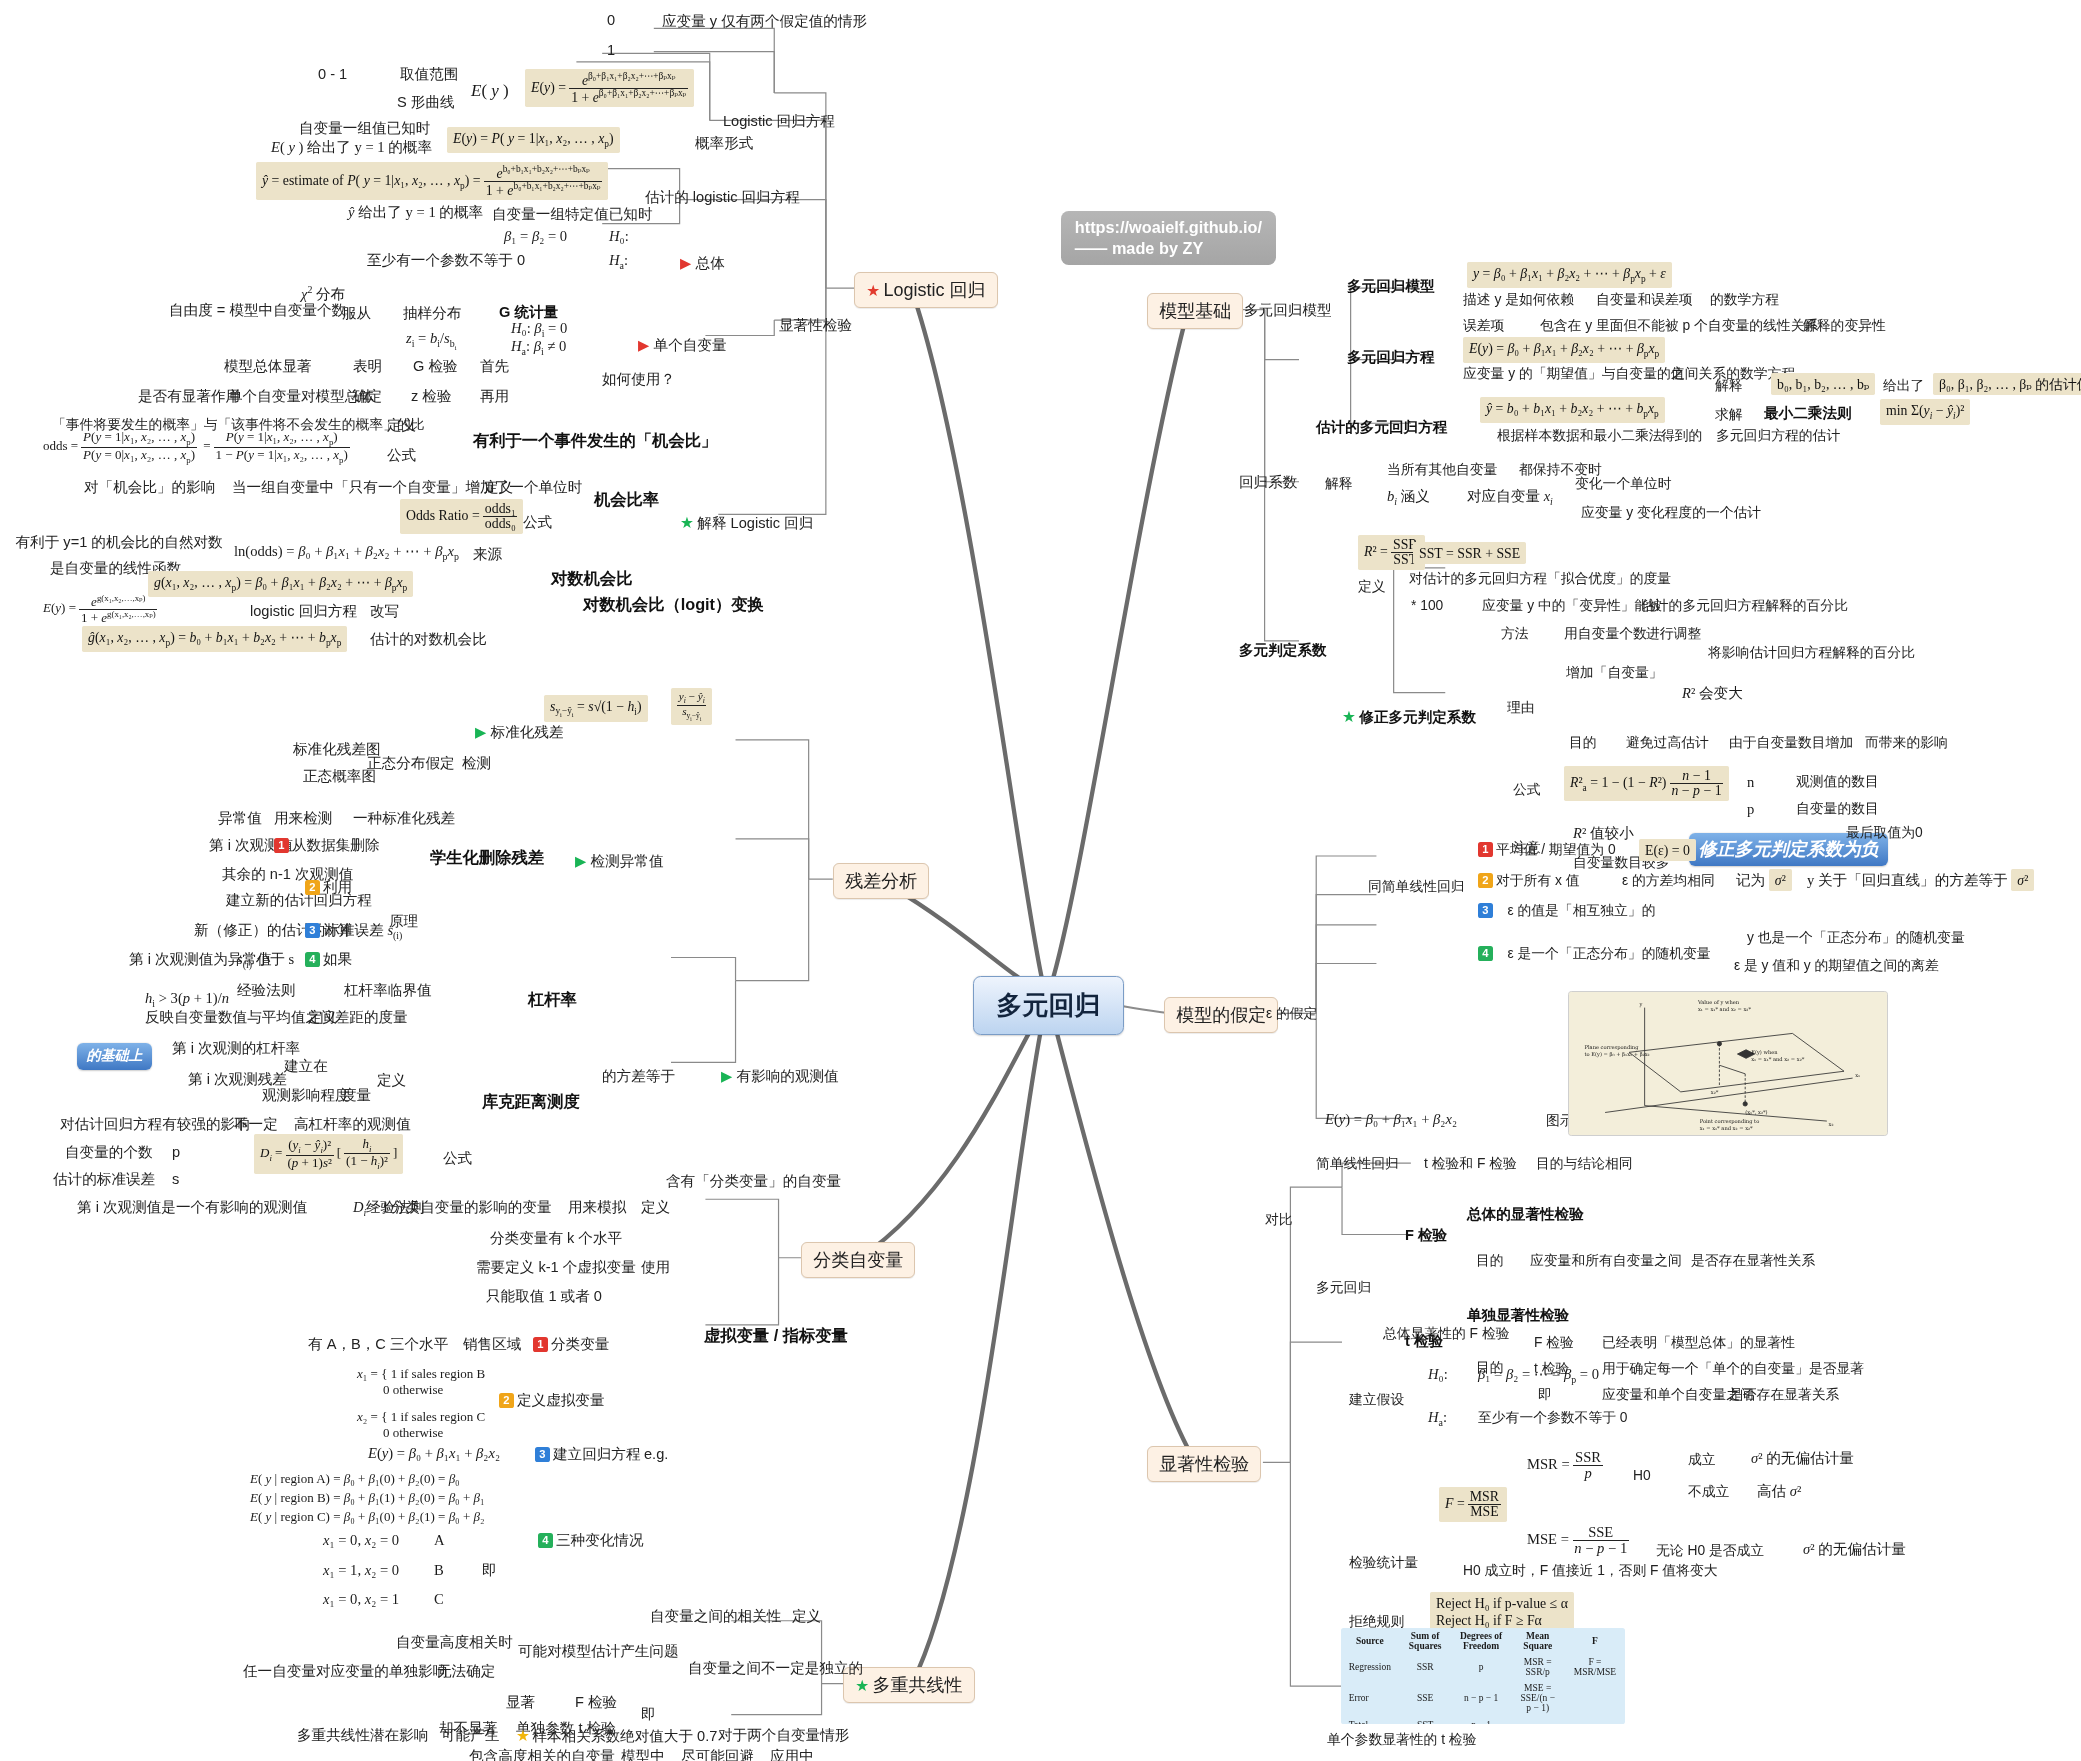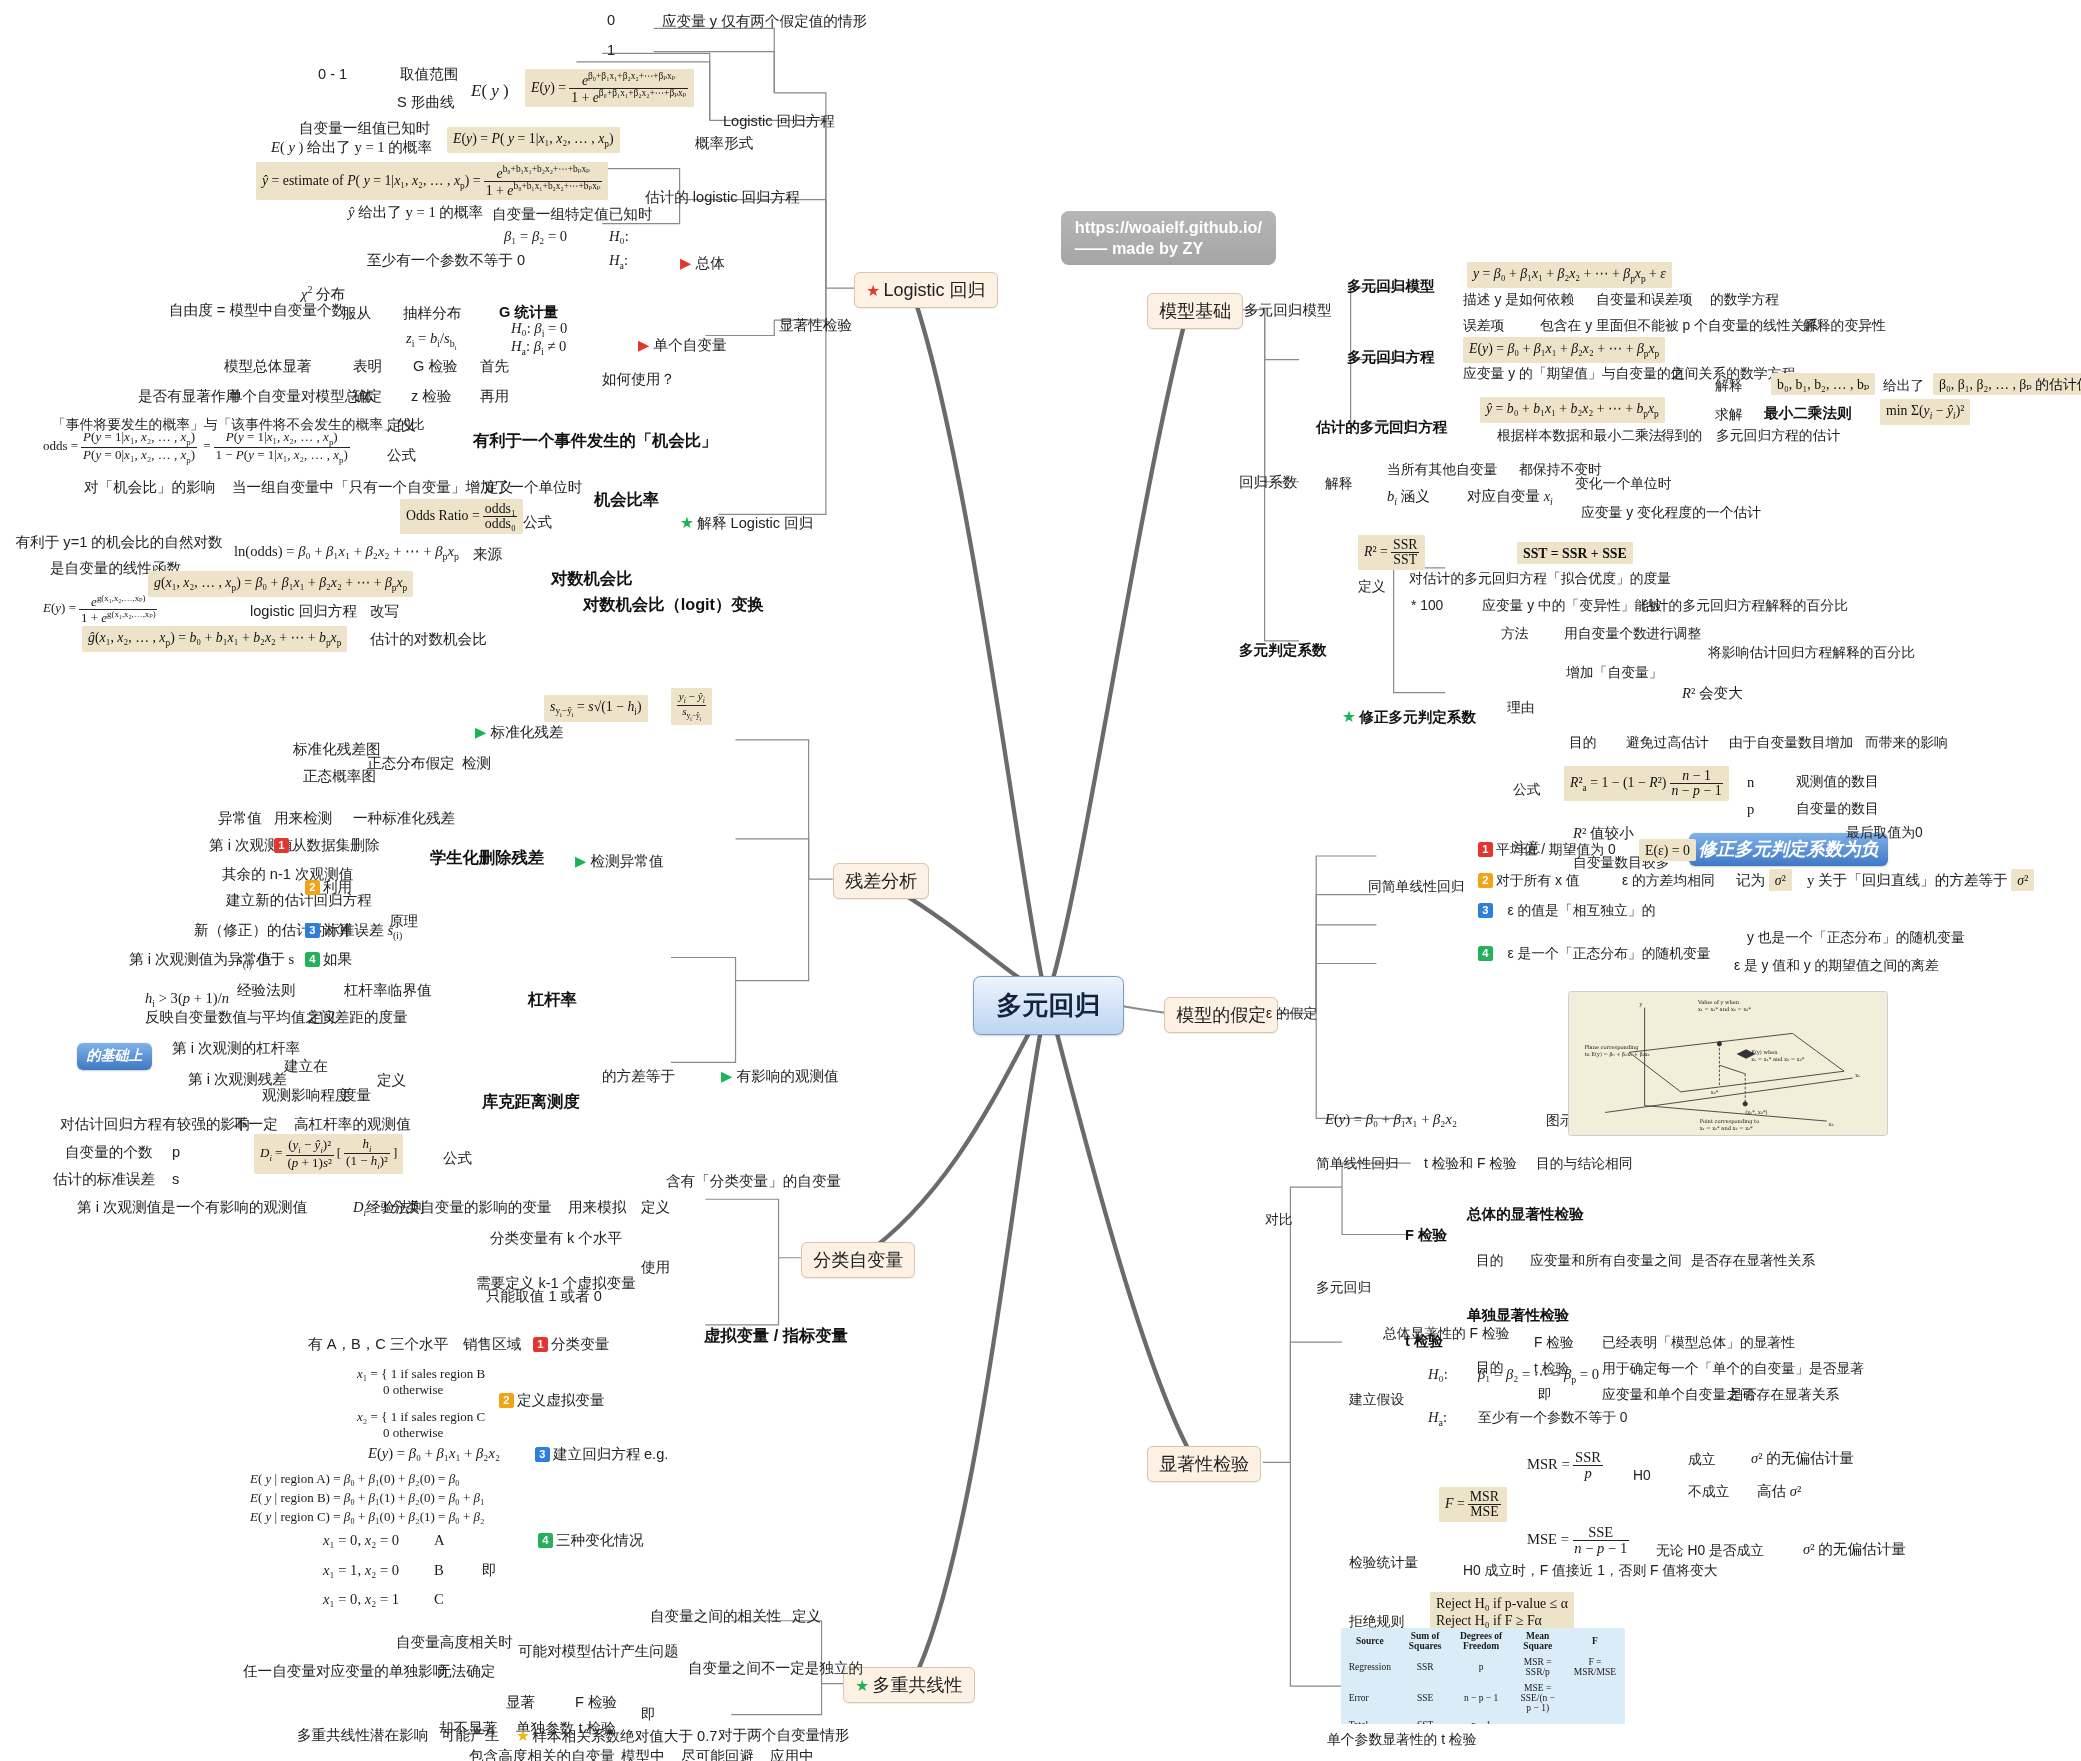--- a/index.html
+++ b/index.html
@@ -331,21 +331,21 @@
 <div class="n txt" style="left:366px;top:1198px;">经验法则</div>
 <div class="n bold" style="left:482px;top:1091px;">库克距离测度</div>
 <div class="n txt" style="left:602px;top:1067px;">的方差等于</div>
 <div class="n txt" style="left:721px;top:1067px;"><span class="flag-g">▶</span><span>有影响的观测值</span></div>
 
 <div class="n txt" style="left:666px;top:1172px;">含有「分类变量」的自变量</div>
 <div class="n txt" style="left:391px;top:1198px;">分类自变量的影响的变量</div>
 <div class="n txt" style="left:568px;top:1198px;">用来模拟</div>
 <div class="n txt" style="left:641px;top:1198px;">定义</div>
 <div class="n txt" style="left:490px;top:1229px;">分类变量有 k 个水平</div>
-<div class="n txt" style="left:476px;top:1258px;margin-top:16px;">需要定义 k-1 个虚拟变量</div>
+<div class="n txt" style="left:476px;top:1258px;">需要定义 k-1 个虚拟变量</div>
 <div class="n txt" style="left:486px;top:1287px;">只能取值 1 或者 0</div>
 <div class="n txt" style="left:641px;top:1258px;">使用</div>
 <div class="n bold" style="left:704px;top:1325px;">虚拟变量 / 指标变量</div>
 
 <div class="n txt" style="left:308px;top:1335px;">有 A，B，C 三个水平</div>
 <div class="n txt" style="left:463px;top:1335px;">销售区域</div>
 <div class="n txt" style="left:533px;top:1335px;"><span class="badge b1">1</span><span>分类变量</span></div>
 <div class="n ser" style="left:357px;top:1366px;font-size:13px;"><i>x</i>₁ = {&nbsp;1 if sales region B<br>&nbsp;&nbsp;&nbsp;&nbsp;&nbsp;&nbsp;&nbsp;&nbsp;0 otherwise</div>
 <div class="n ser" style="left:357px;top:1409px;font-size:13px;"><i>x</i>₂ = {&nbsp;1 if sales region C<br>&nbsp;&nbsp;&nbsp;&nbsp;&nbsp;&nbsp;&nbsp;&nbsp;0 otherwise</div>
 <div class="n txt" style="left:499px;top:1391px;"><span class="badge b2">2</span><span>定义虚拟变量</span></div>
@@ -418,21 +418,21 @@
 <div class="n txt-s" style="left:1325px;top:475px;">解释</div>
 <div class="n txt-s" style="left:1387px;top:461px;">当所有其他自变量</div>
 <div class="n txt-s" style="left:1519px;top:461px;">都保持不变时</div>
 <div class="n ser" style="left:1387px;top:487px;"><i>b<sub>i</sub></i> 涵义</div>
 <div class="n ser" style="left:1467px;top:487px;">对应自变量 <i>x<sub>i</sub></i></div>
 <div class="n txt-s" style="left:1575px;top:475px;">变化一个单位时</div>
 <div class="n txt-s" style="left:1581px;top:504px;">应变量 y 变化程度的一个估计</div>
 
 <div class="n bold-s" style="left:1239px;top:641px;">多元判定系数</div>
 <div class="n fx" style="left:1358px;top:535px;"><i>R</i>² =&nbsp;<span class="frac"><span class="num">SSR</span><span class="den">SST</span></span></div>
-<div class="n fx" style="left:1517px;top:542px;font-weight:bold;">SST = SSR + SSE</div>
+<div class="n fx" style="left:1413px;top:542px;font-weight:normal;">SST = SSR + SSE</div>
 <div class="n txt-s" style="left:1358px;top:578px;">定义</div>
 <div class="n txt-s" style="left:1409px;top:570px;">对估计的多元回归方程「拟合优度」的度量</div>
 <div class="n txt-s" style="left:1411px;top:597px;">* 100</div>
 <div class="n txt-s" style="left:1482px;top:597px;">应变量 y 中的「变异性」能被</div>
 <div class="n txt-s" style="left:1641px;top:597px;">估计的多元回归方程解释的百分比</div>
 
 <div class="n txt" style="left:1342px;top:707px;"><span class="star-g">★</span><span class="bold-s">修正多元判定系数</span></div>
 <div class="n txt-s" style="left:1501px;top:625px;">方法</div>
 <div class="n txt-s" style="left:1564px;top:625px;">用自变量个数</div>
 <div class="n txt-s" style="left:1646px;top:625px;">进行调整</div>

